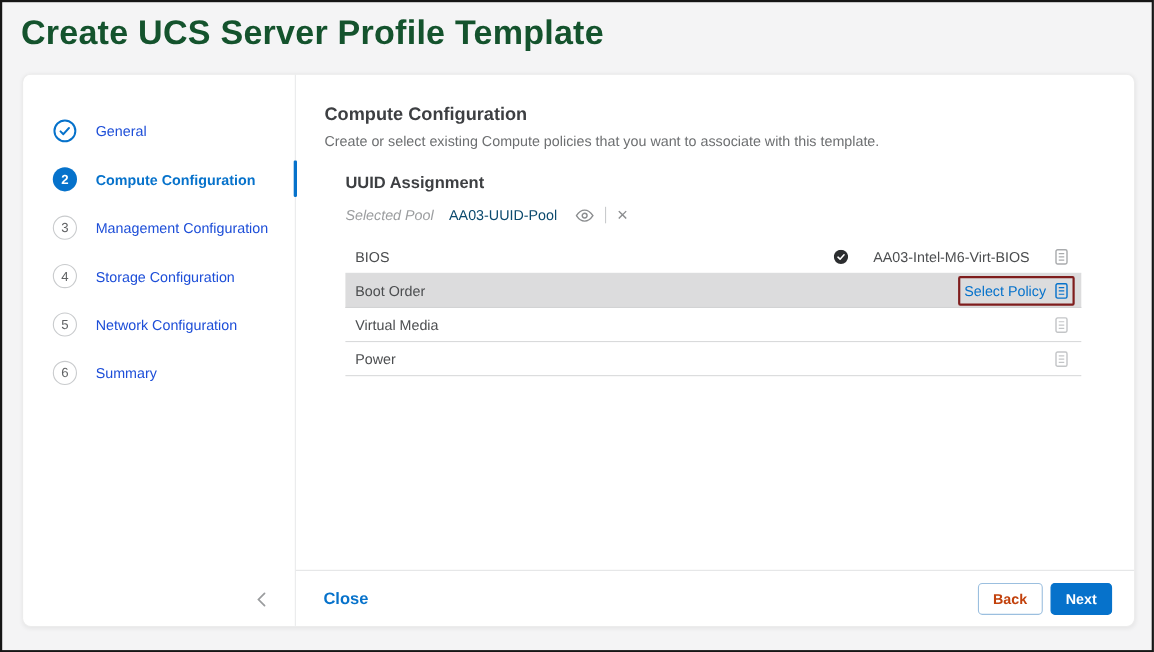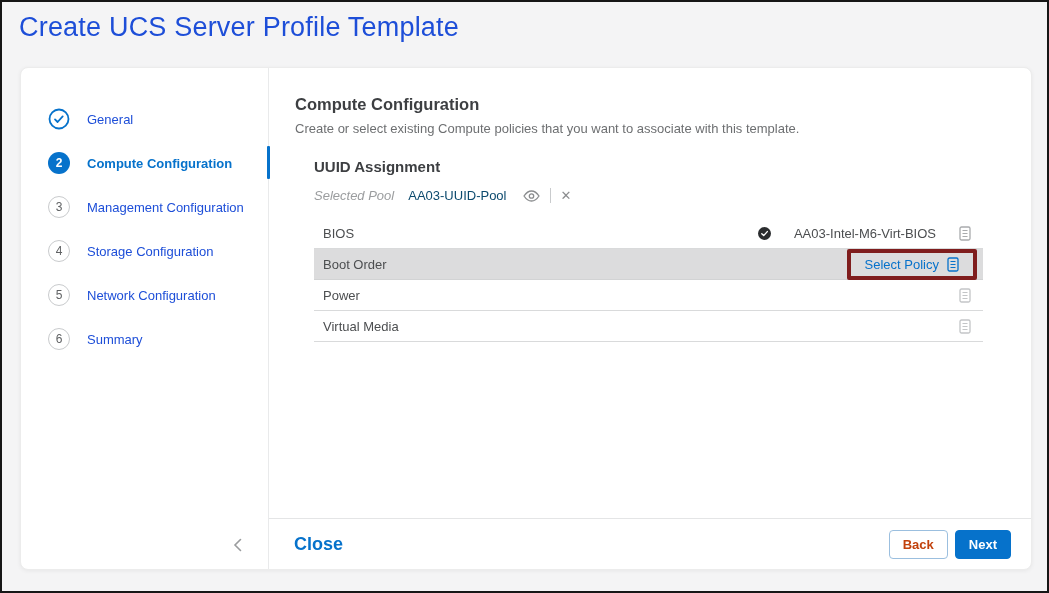--- a/index.html
+++ b/index.html
@@ -6,21 +6,21 @@
   html,body { width:1049px; height:593px; }
   body{
     font-family:"Liberation Sans","DejaVu Sans",sans-serif;
     background:#f4f4f5;
     border:2px solid #161616;
     position:relative;
     overflow:hidden;
   }
   .page-title{
     position:absolute; left:17px; top:10px;
-    font-size:27px; font-weight:normal; color:#1d4ed8; letter-spacing:.2px;
+    font-size:31px; font-weight:bold; color:#14532d; letter-spacing:.2px;
   }
   .card{
     position:absolute; left:18px; top:65px; width:1012px; height:503px;
     background:#fff; border:1px solid #ececec; border-radius:8px;
     box-shadow:0 1px 4px rgba(0,0,0,.06);
     display:flex;
   }
   
   .sidebar{ width:247px; flex:none; position:relative; padding-top:29px; }
   .step{ height:44px; display:flex; align-items:center; padding-left:27px; gap:17px; cursor:pointer; position:relative; }
@@ -64,28 +64,28 @@
     padding:0 12px 0 9px; border-bottom:1px solid #d9dadb;
     font-size:13px; color:#4c4e50;
   }
   .policy-row.highlight{ background:#dcdcdd; border-bottom:1px solid #d2d3d4; }
   .row-right{ margin-left:auto; display:flex; align-items:center; gap:23px; }
   .badge-check{ display:flex; }
   .clip-icon{ color:#a9abad; display:flex; cursor:pointer; }
   .clip-icon.faint{ color:#c3c5c7; }
   .select-policy-box{
     display:flex; align-items:flex-start; gap:8px;
-    border:4px solid #7f1d1d; border-radius:2px;
-    padding:4px 14px; margin-right:-6px; background:transparent;
+    border:2px solid #7f1d1d; border-radius:2px;
+    padding:4px 4px; margin-right:-6px; background:transparent;
   }
   .select-policy-link{ color:#0672cb; font-size:13px; cursor:pointer; }
   .select-policy-box .clip-icon{ color:#0672cb; }
   
   .footer{ height:51px; border-top:1px solid #e4e5e6; display:flex; align-items:center; padding:0 20px 0 25px; }
-  .close-link{ color:#0672cb; font-weight:bold; font-size:18px; cursor:pointer; }
+  .close-link{ color:#0672cb; font-weight:bold; font-size:15px; cursor:pointer; }
   .footer-buttons{ margin-left:auto; display:flex; gap:7px; }
   .btn{ font-size:13px; font-weight:bold; border-radius:4px; padding:6px 13px; cursor:pointer; font-family:inherit; }
   .btn-outline{ background:#fff; color:#c2410c; border:1px solid #9bbfdf; }
   .btn-primary{ background:#0672cb; color:#fff; border:1px solid #0672cb; }
 </style>
 </head>
 <body>
 
 <div class="page-title">Create UCS Server Profile Template</div>
 
@@ -190,33 +190,33 @@
                   <svg width="12" height="15" viewBox="0 0 12 15">
                       <rect x="1" y="1" width="10" height="13" rx="1.5" fill="none" stroke="currentColor" stroke-width="1.3"></rect>
                       <path d="M3.5 4.5h5M3.5 7.5h5M3.5 10.5h5" stroke="currentColor" stroke-width="1.1"></path>
                     </svg>
                 </span>
               </span>
             </span>
           </div>
 
           <div class="policy-row">
-            <span>Power</span>
+            <span>Virtual Media</span>
             <span class="row-right">
               <span class="clip-icon faint">
                 <svg width="12" height="15" viewBox="0 0 12 15">
                     <rect x="1" y="1" width="10" height="13" rx="1.5" fill="none" stroke="currentColor" stroke-width="1.3"></rect>
                     <path d="M3.5 4.5h5M3.5 7.5h5M3.5 10.5h5" stroke="currentColor" stroke-width="1.1"></path>
                   </svg>
               </span>
             </span>
           </div>
 
           <div class="policy-row">
-            <span>Virtual Media</span>
+            <span>Power</span>
             <span class="row-right">
               <span class="clip-icon faint">
                 <svg width="12" height="15" viewBox="0 0 12 15">
                     <rect x="1" y="1" width="10" height="13" rx="1.5" fill="none" stroke="currentColor" stroke-width="1.3"></rect>
                     <path d="M3.5 4.5h5M3.5 7.5h5M3.5 10.5h5" stroke="currentColor" stroke-width="1.1"></path>
                   </svg>
               </span>
             </span>
           </div>
 

